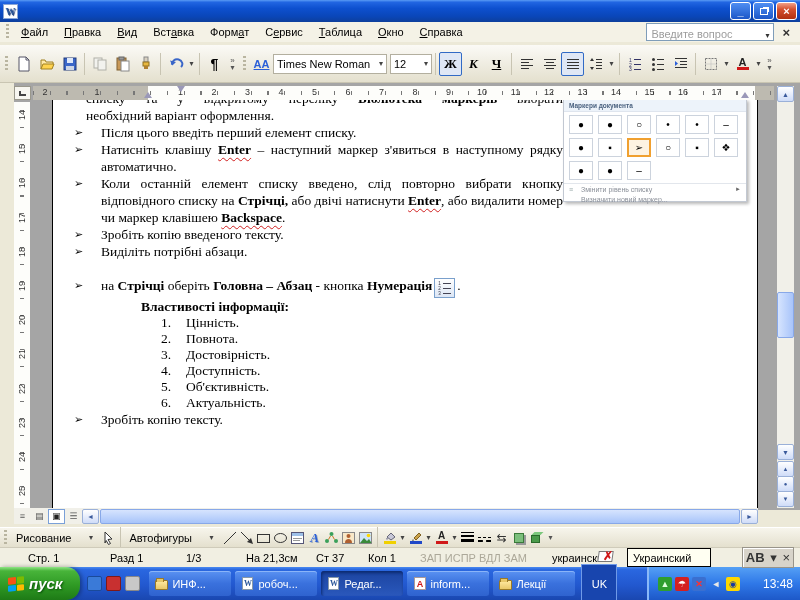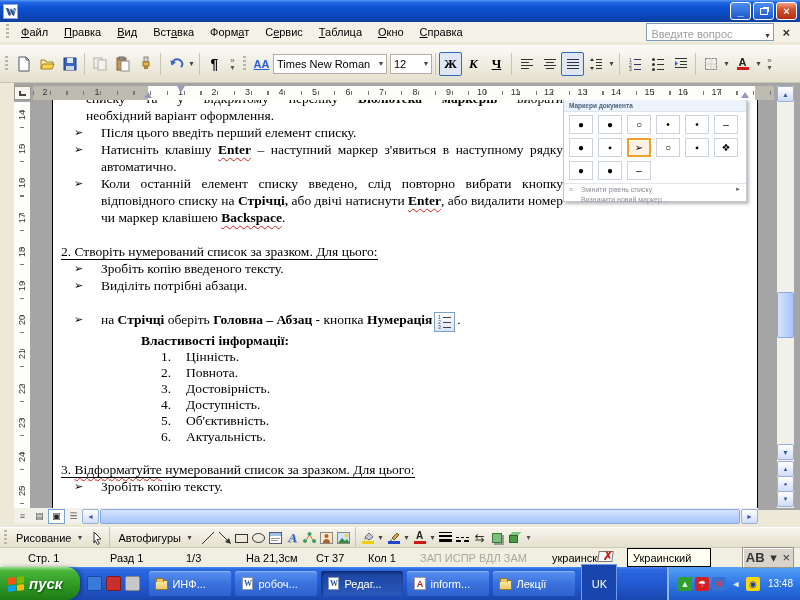--- a/index.html
+++ b/index.html
@@ -102,21 +102,21 @@
 .hscroll{position:absolute;left:14px;top:425px;width:744px;height:16px;background:#f1f0e9;display:flex;align-items:center}
 .vwbtn{width:17px;height:15px;display:flex;align-items:center;justify-content:center;font-size:9px;color:#555;flex:none;background:#f1f0e9}
 .vwbtn.on{background:#fff;border:1px solid #7aa0d8;color:#222}
 .hbtn{width:17px;height:15px;background:linear-gradient(#ffffff,#cfdcf8);border:1px solid #9ab0d8;border-radius:2px;color:#3a5a9c;font-size:7px;
  display:flex;align-items:center;justify-content:center;flex:none}
 .hthumb{height:15px;flex:1;margin:0 1px;background:linear-gradient(#d6e4fe,#a8c4fa);border:1px solid #88a8e8;border-radius:2px}
 
 
 .drawbar{position:absolute;top:527px;left:0;width:800px;height:20px;background:linear-gradient(#f7f5ec,#e4e0ce);border-top:1px solid #fff;
  display:flex;align-items:center;font-size:11px}
-.dbtn{padding:1px 5px;display:flex;align-items:center;gap:4px;flex:none}
+.dbtn{padding:1px 5px;display:flex;align-items:center;gap:15px;flex:none}
 .dico{width:17px;height:17px;display:flex;align-items:center;justify-content:center;flex:none}
 .shadowbox{width:10px;height:10px;background:#7cbf7c;border:1px solid #3a7a3a;box-shadow:2px 2px 0 #999}
 .cube{position:relative;width:9px;height:8px;background:#4a9a4a;border:1px solid #2a6a2a;margin-top:3px}
 .cube:before{content:"";position:absolute;left:1px;top:-4px;width:9px;height:3px;background:#7cc87c;transform:skewX(-45deg)}
 .linesty{width:13px;height:11px;background:linear-gradient(#000 0 1px,rgba(0,0,0,0) 1px 3px,#000 3px 5px,rgba(0,0,0,0) 5px 7px,#000 7px 10px,rgba(0,0,0,0) 10px)}
 .dashsty{width:13px;height:5px;border-top:1px dashed #000;border-bottom:2px dashed #000;margin-top:3px}
 
 
 .statusbar{position:absolute;top:547px;left:0;width:800px;height:20px;background:#f1efe2;border-top:1px solid #cfcbba;font-size:11px;color:#000}
 .st{position:absolute;top:4px;white-space:nowrap}
@@ -146,21 +146,21 @@
 .task.active{background:linear-gradient(#1c44a0,#2a58bc);box-shadow:inset 1px 2px 3px #0c2a70}
 .ticon{width:13px;height:14px;flex:none;display:flex;align-items:center;justify-content:center;font-size:8px}
 .wordpage{width:11px;height:13px;background:#fff;border:1px solid #89a;color:#2b579a;font:bold 8px "Liberation Serif",serif;display:flex;align-items:center;justify-content:center}
 .folder{width:13px;height:10px;background:linear-gradient(#ffe9a0,#e8c86a);border:1px solid #9a7a28;border-radius:1px;position:relative;margin-top:2px}
 .folder:before{content:"";position:absolute;left:0;top:-3px;width:6px;height:3px;background:#e8c86a;border:1px solid #9a7a28;border-bottom:none;border-radius:1px 1px 0 0}
 .pdficon{width:12px;height:13px;background:#fff;border:1px solid #a99;color:#d01818;font-weight:bold;font-size:9px;display:flex;align-items:center;justify-content:center}
 .lang-uk{width:36px;height:39px;background:#1845ae;border:1px solid #6f9ae8;color:#fff;display:flex;align-items:center;justify-content:center;font-size:11px;margin:0 4px;flex:none}
 .tray{margin-left:auto;height:33px;display:flex;align-items:center;gap:3px;padding:0 7px 0 9px;flex:none;
  background:linear-gradient(180deg,#55a0f5 0%,#2f78e8 50%,#1d58c8 100%);border-left:2px solid #8ab8f8}
 .tico{width:14px;height:14px;border-radius:2px;display:flex;align-items:center;justify-content:center;font-size:9px;position:relative;flex:none}
-.clock{font-size:10px;margin-left:5px}
+.clock{font-size:12px;margin-left:20px}
 </style>
 </head>
 <body>
 
 <div id="screen">
 
   <div class="titlebar">
     <div class="wicon">W</div>
     <div class="tb-btns">
       <div class="tbtn">_</div>
@@ -427,21 +427,20 @@
             <div class="btx"><span class="">Після цього введіть перший елемент списку.</span></div>
           </div>
           <div class="b-bullet">
             <span class="bmk">➢</span>
             <div class="btx just"><span class="">Натисніть клавішу </span><span class="r-b r-w">Enter</span><span class=""> – наступний маркер з'явиться в наступному рядку автоматично.</span></div>
           </div>
           <div class="b-bullet">
             <span class="bmk">➢</span>
             <div class="btx just"><span class="">Коли останній елемент списку введено, слід повторно вибрати кнопку відповідного списку на </span><span class="r-b">Стрічці,</span><span class=""> або двічі натиснути </span><span class="r-b r-w">Enter</span><span class="">, або видалити номер чи маркер клавішею </span><span class="r-b r-w">Backspace</span><span class="">.</span></div>
           </div>
-          <div class="b-heading" style="margin-top: 17px;"><span class="r-u">2. Створіть нумерований список за зразком. Для цього:</span></div>
           <div class="b-bullet">
             <span class="bmk">➢</span>
             <div class="btx"><span class="">Зробіть копію введеного тексту.</span></div>
           </div>
           <div class="b-bullet">
             <span class="bmk">➢</span>
             <div class="btx"><span class=""> Виділіть потрібні абзаци.</span></div>
           </div>
           <div class="b-bullet" style="margin-top: 17px;">
             <span class="bmk">➢</span>
@@ -474,21 +473,20 @@
             <div><span class="">Доступність.</span></div>
           </div>
           <div class="b-num">
             <span class="nmk">5.</span>
             <div><span class="">Об'єктивність.</span></div>
           </div>
           <div class="b-num">
             <span class="nmk">6.</span>
             <div><span class="">Актуальність.</span></div>
           </div>
-          <div class="b-heading" style="margin-top: 16px;"><span class="r-u">3. </span><span class="r-u r-w">Відформатуйте</span><span class="r-u"> нумерований список за зразком. Для цього:</span></div>
           <div class="b-bullet">
             <span class="bmk">➢</span>
             <div class="btx"><span class="">Зробіть копію тексту.</span></div>
           </div>
         </div>
 
       <div class="bpanel">
         <div class="bp-title">Маркери документа</div>
         <div class="bp-grid" id="bp-grid">
             <div class="bp-cell">●</div>

